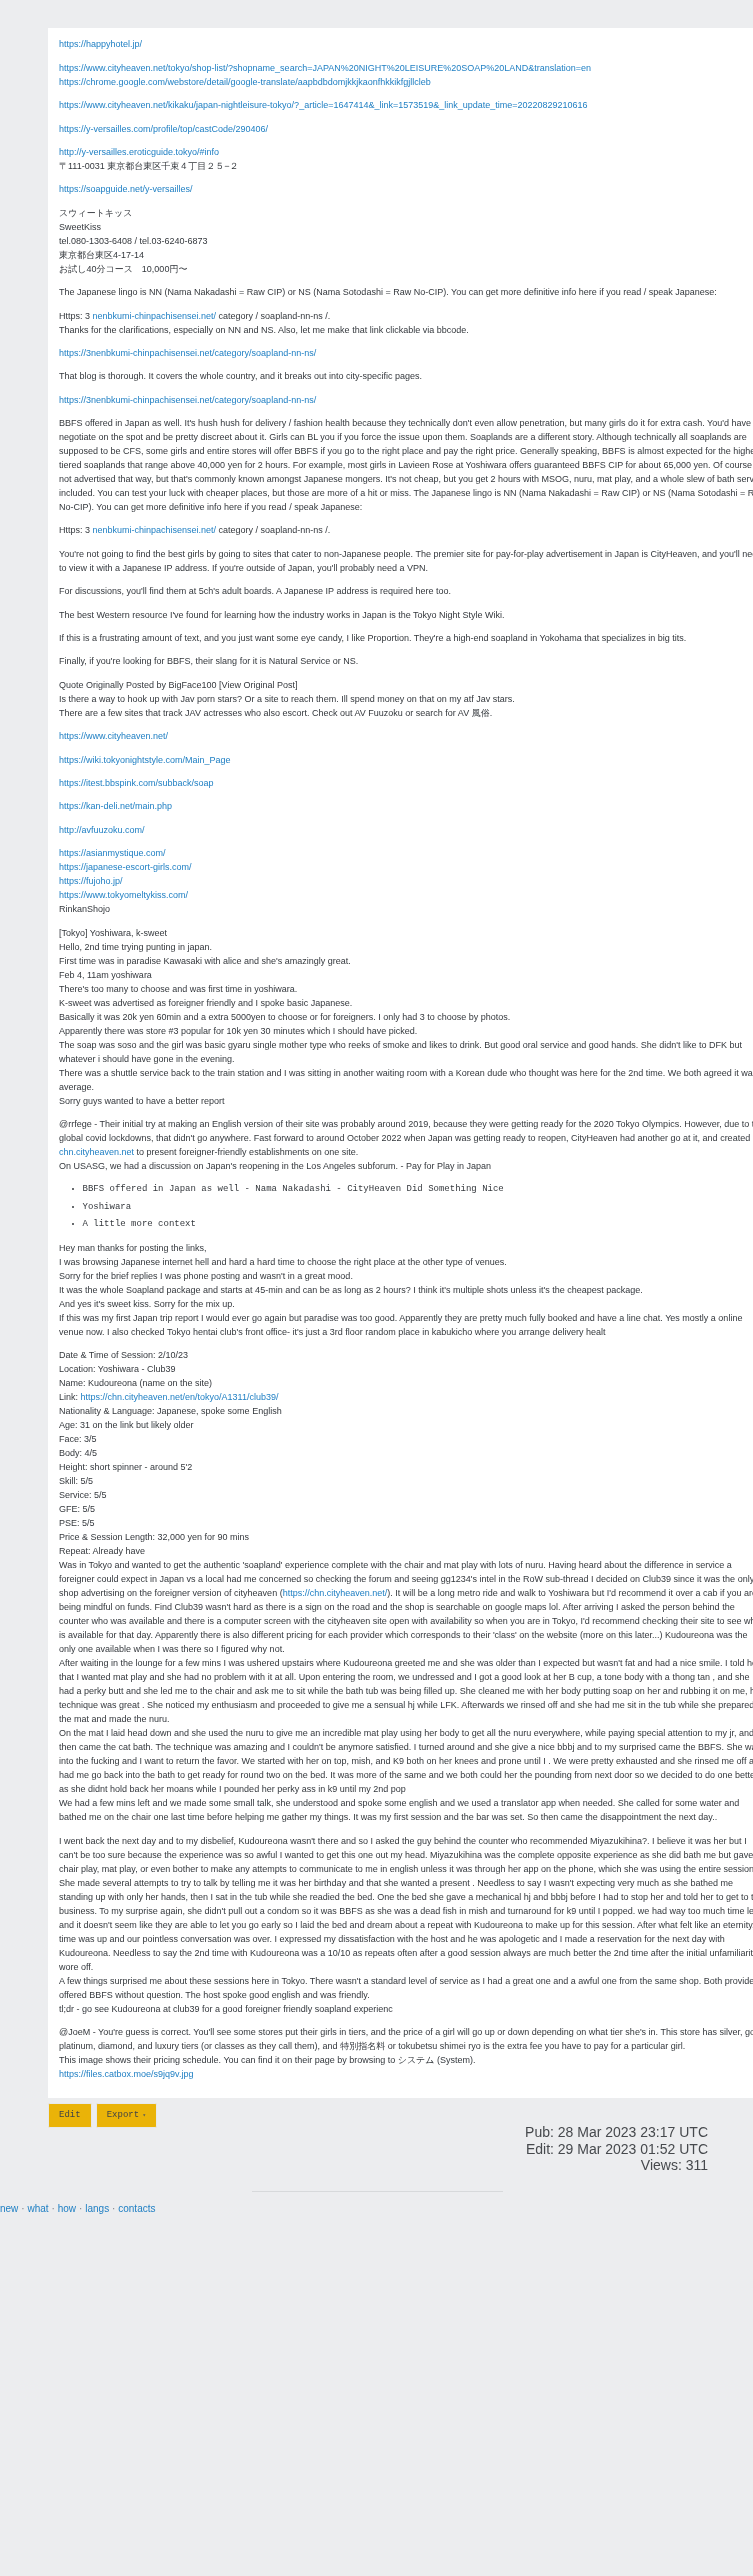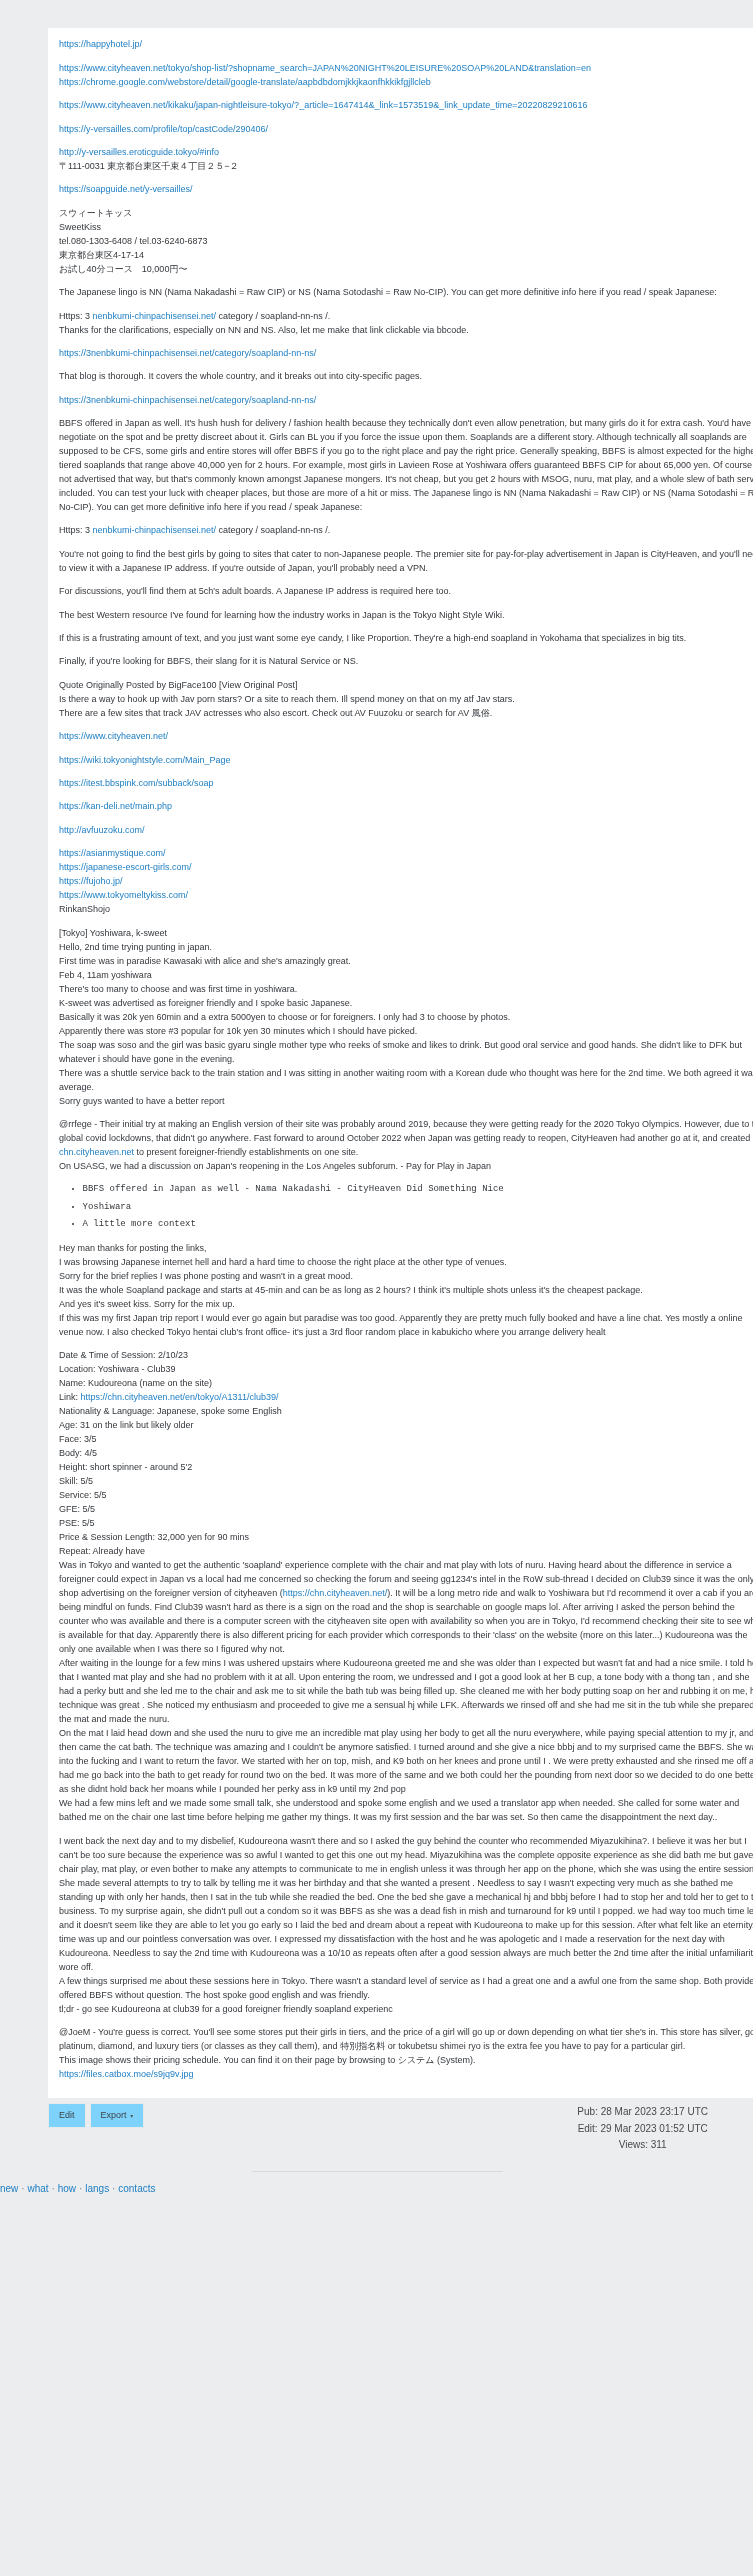--- a/index.html
+++ b/index.html
@@ -49,38 +49,39 @@
   
   .footer-bar{
     display:flex;
     justify-content:space-between;
     align-items:flex-start;
     margin:4.7px 0 0 48px;
     width:660px;
   }
   .footer-left{display:flex;}
   .btn{
-    background:#7dd3fc;
+    background:#eab308;
     border:0.6px solid #e7e9eb;
     border-radius:1.8px;
     color:#3f4347;
-    font-family:Liberation Sans, sans-serif;
+    font-family:Liberation Mono, monospace;
     font-size:9px;
     padding:7px 10px;
     margin-right:4.1px;
     cursor:pointer;
     line-height:1;
   }
   .btn .caret{font-size:5.9px; margin-left:3.5px; vertical-align:0.6px; color:#55595d;}
   .footer-meta{
-    text-align:center;
+    text-align:right;
     color:#46494d;
-    font-size:10px;
+    font-size:14px;
     line-height:16.4px;
     padding-top:1.2px;
+    margin-top:20px;
   }
   .foot-rule{
     border:none;
     border-top:0.6px solid #d7d9db;
     width:251px;
     margin:17.6px auto 10.6px;
   }
   .foot-nav{
     text-align:left;
     font-size:10px;

